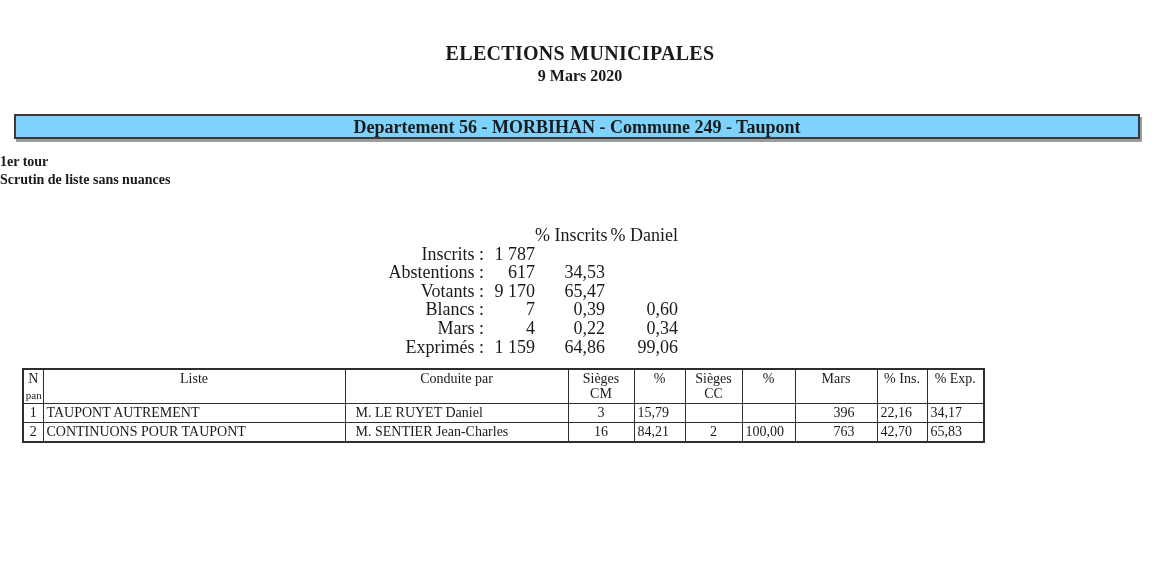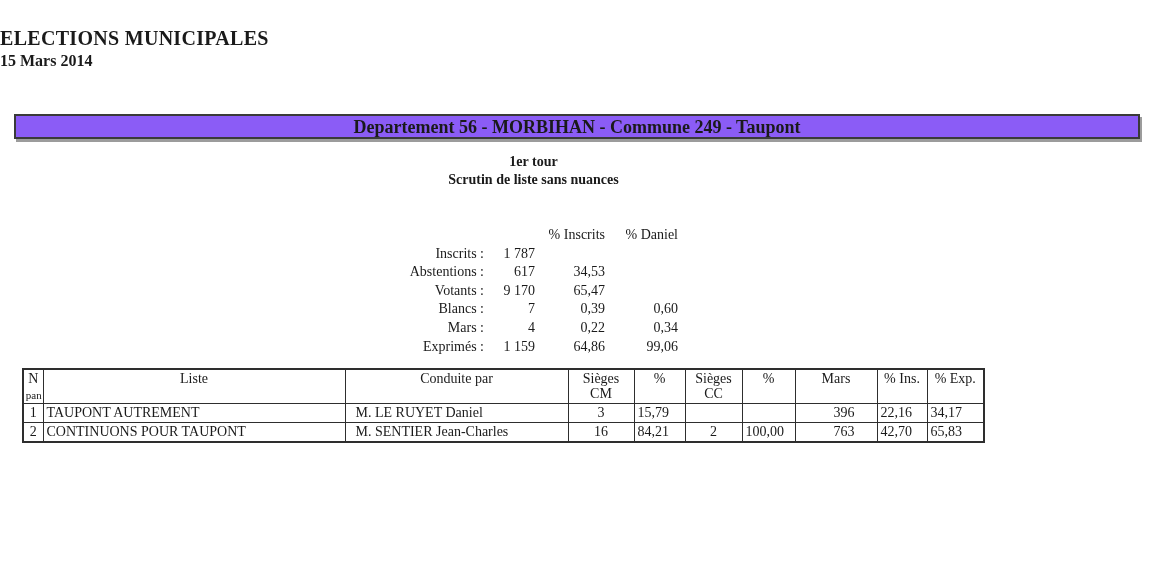--- a/index.html
+++ b/index.html
@@ -7,45 +7,45 @@
     width: 1160px; height: 568px;
     background: #ffffff;
     font-family: "Liberation Serif", "DejaVu Serif", serif;
     color: #1a1a1a;
     position: relative;
     overflow: hidden;
   }
   .page { position: absolute; inset: 0; }
 
   
-  .title-block { position: absolute; top: 27px; left: 0; width: 1160px; text-align: left; }
+  .title-block { position: absolute; top: 42px; left: 0; width: 1160px; text-align: center; }
   .main-title { font-size: 20px; font-weight: bold; letter-spacing: 0.3px; line-height: 23px; }
   .sub-title  { font-size: 16px; font-weight: bold; line-height: 20px; margin-top: 1px; }
 
   
   .dept-box {
     position: absolute; top: 114px; left: 14px; width: 1126px; height: 25px;
     border: 2px solid #3a3a3a;
     box-shadow: 2px 3px 0 #9c9c9c;
     text-align: center;
     font-size: 18px; font-weight: bold;
     line-height: 22px;
-    background: #8b5cf6;
-  }
-
-  
-  .tour-block { position: absolute; top: 153px; left: 0; width: 1067px; text-align: center; }
+    background: #7dd3fc;
+  }
+
+  
+  .tour-block { position: absolute; top: 153px; left: 0; width: 1067px; text-align: left; }
   .tour-line { font-size: 14px; font-weight: bold; line-height: 18px; }
 
   
   .stats {
     position: absolute; top: 226px; left: 364px;
     display: grid;
     grid-template-columns: 120px 51px 70px 73px;
-    font-size: 14px;
+    font-size: 18px;
     line-height: 18.6px;
   }
   .stats .cell { text-align: right; white-space: nowrap; }
 
   
   .results-table {
     position: absolute; top: 368px; left: 22px;
     border-collapse: collapse;
     table-layout: fixed;
     font-size: 14px;
@@ -82,21 +82,21 @@
   td.al-l2 { text-align: left; padding-left: 10px; }
   td.al-r { text-align: right; padding-right: 22px; padding-left: 32px; }
 </style>
 </head>
 <body>
 
 <div class="page">
 
   <div class="title-block">
     <div class="main-title">ELECTIONS MUNICIPALES</div>
-    <div class="sub-title">15 Mars 2014</div>
+    <div class="sub-title">9 Mars 2020</div>
   </div>
 
   <div class="dept-box">Departement 56 - MORBIHAN - Commune 249 - Taupont</div>
 
   <div class="tour-block">
     <div class="tour-line">1er tour</div>
     <div class="tour-line">Scrutin de liste sans nuances</div>
   </div>
 
   <div class="stats">

